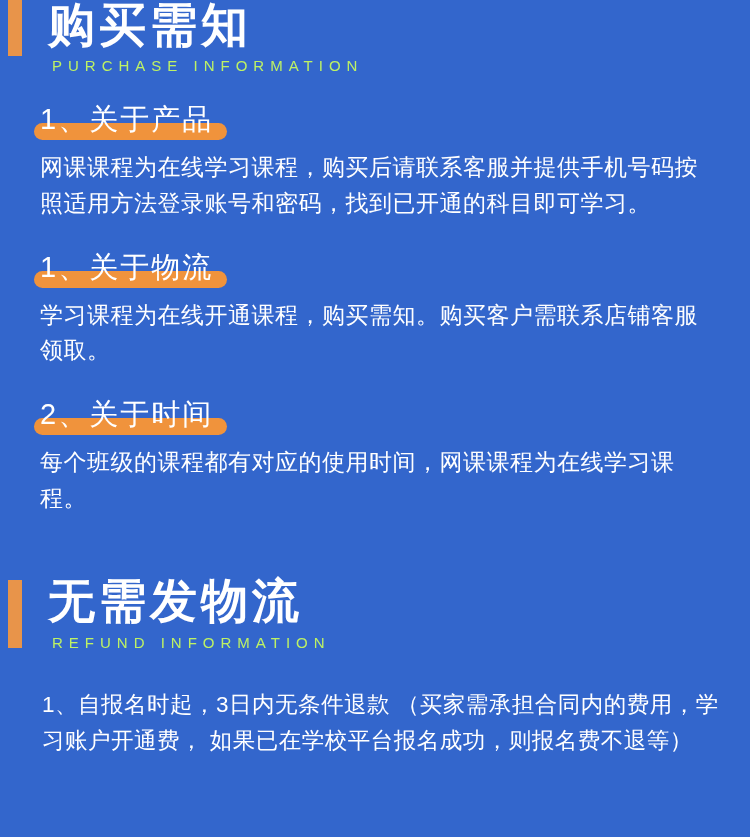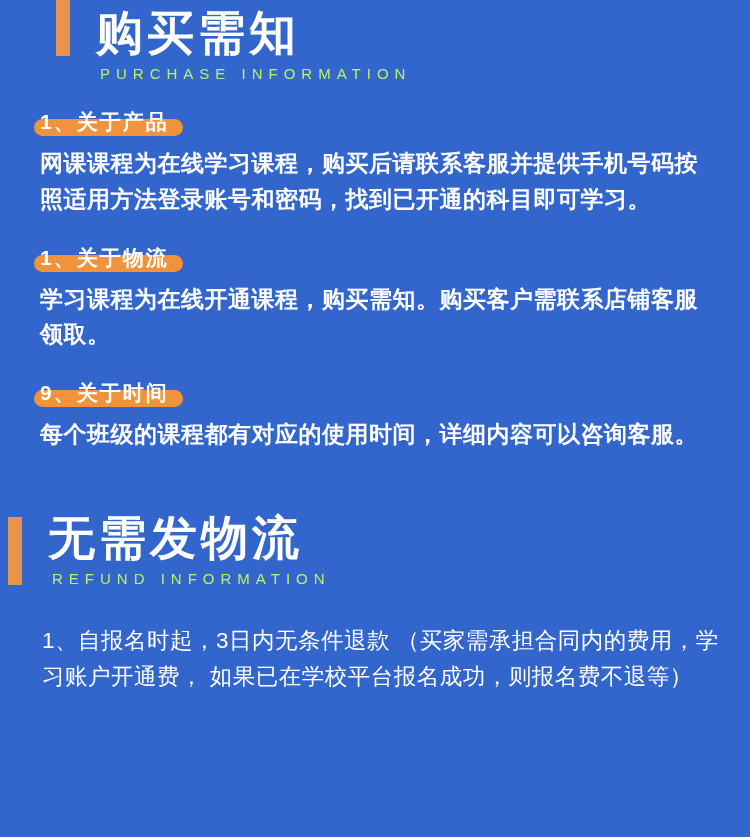--- a/index.html
+++ b/index.html
@@ -64,53 +64,52 @@
     right: -14px;
     bottom: 0px;
     height: 17px;
     background: #f0933c;
     border-radius: 9px;
     z-index: 0;
   }
   .sub-title {
     position: relative;
     z-index: 1;
-    font-size: 21px;
-    font-weight: bold;
+    font-size: 29px;
+    font-weight: normal;
     color: #ffffff;
     letter-spacing: 2px;
     white-space: nowrap;
   }
   .sub-body {
     font-size: 23px;
     color: #ffffff;
     line-height: 1.55;
     margin-top: 10px;
     letter-spacing: 0.5px;
-    font-weight: bold;
   }
 
   
   .refund-body {
     font-size: 22.5px;
     color: #ffffff;
     line-height: 1.62;
     letter-spacing: 0.5px;
     padding-left: 42px;
     padding-right: 26px;
     margin-top: 36px;
   }
   .spacer-b { height: 60px; }
 </style>
 </head>
 <body>
 
 <div class="page">
 
-  <div class="section-head" style="padding-top:8px;margin-left:48px;">
+  <div class="section-head" style="padding-top:0;">
     <div class="head-bar" style="top:-12px;height:68px;"></div>
     <h1 class="head-cn">购买需知</h1>
     <div class="head-en">PURCHASE INFORMATION</div>
   </div>
 
   <div class="sub-wrap">
 
     <div>
       <div class="sub-title-row">
         <span class="sub-title-hl"></span>
@@ -123,23 +122,23 @@
       <div class="sub-title-row">
         <span class="sub-title-hl"></span>
         <span class="sub-title">1、关于物流</span>
       </div>
       <div class="sub-body">学习课程为在线开通课程，购买需知。购买客户需联系店铺客服领取。</div>
     </div>
 
     <div>
       <div class="sub-title-row">
         <span class="sub-title-hl"></span>
-        <span class="sub-title">9、关于时间</span>
+        <span class="sub-title">2、关于时间</span>
       </div>
-      <div class="sub-body">每个班级的课程都有对应的使用时间，详细内容可以咨询客服。</div>
+      <div class="sub-body">每个班级的课程都有对应的使用时间，网课课程为在线学习课程。</div>
     </div>
 
   </div>
 
   <div class="spacer-b"></div>
 
   <div class="section-head">
     <div class="head-bar" style="top:4px;height:68px;"></div>
     <h1 class="head-cn">无需发物流</h1>
     <div class="head-en">REFUND INFORMATION</div>

